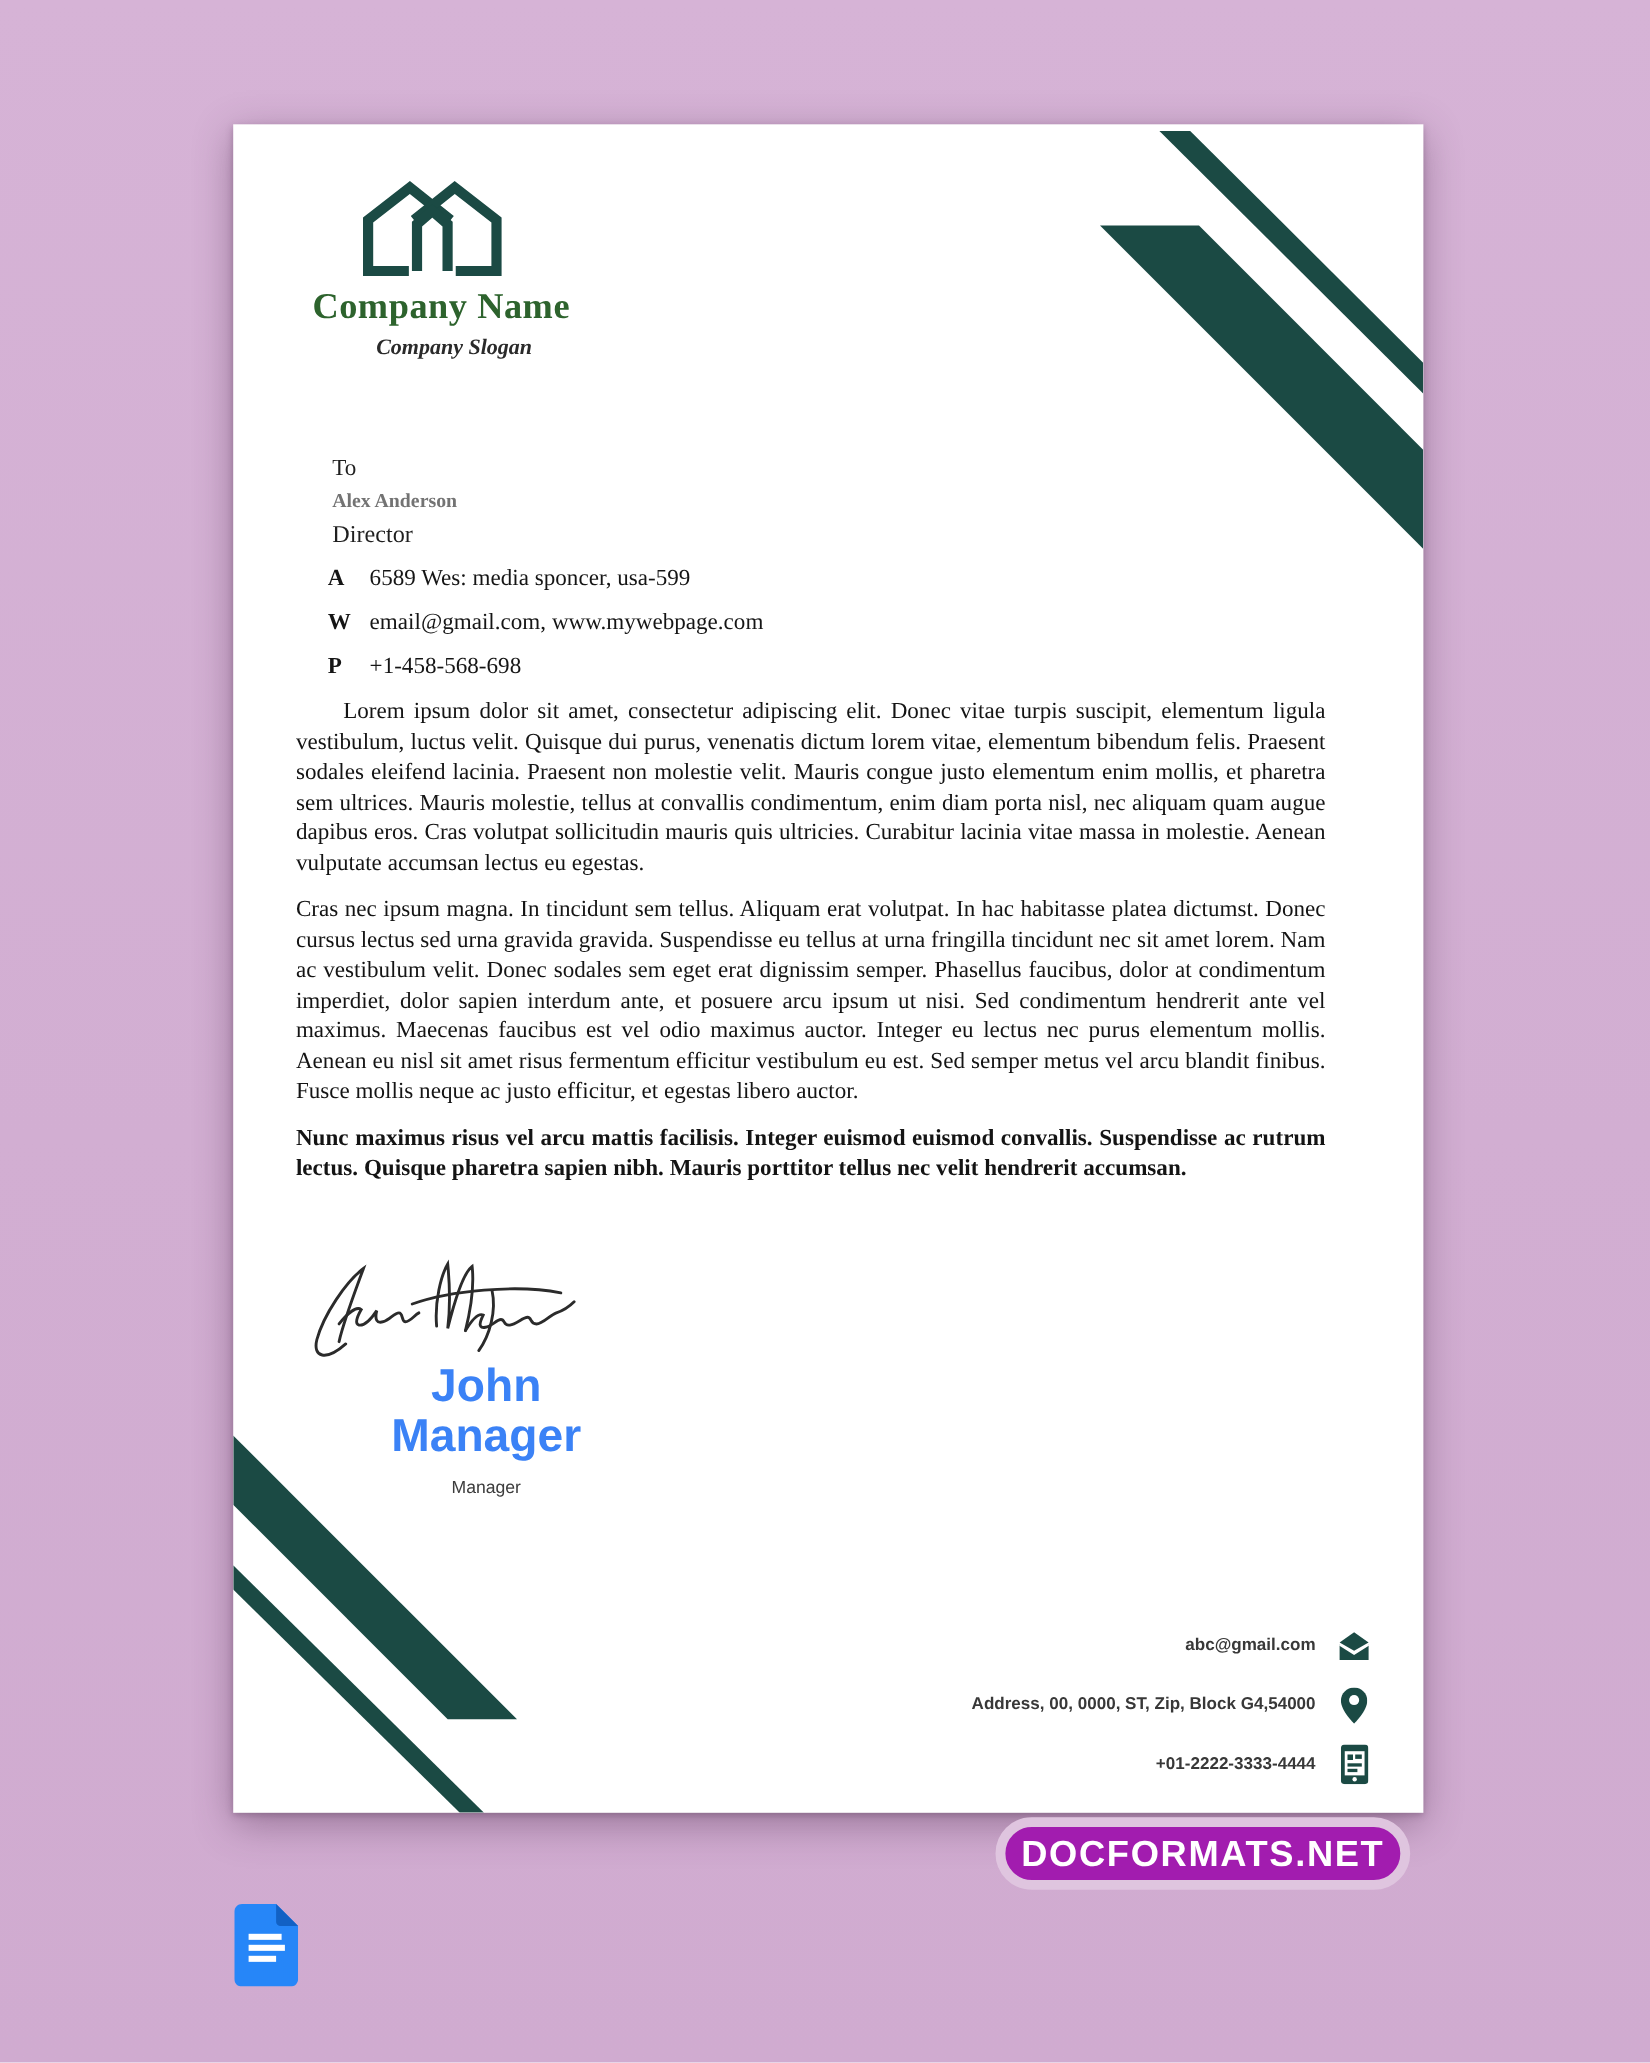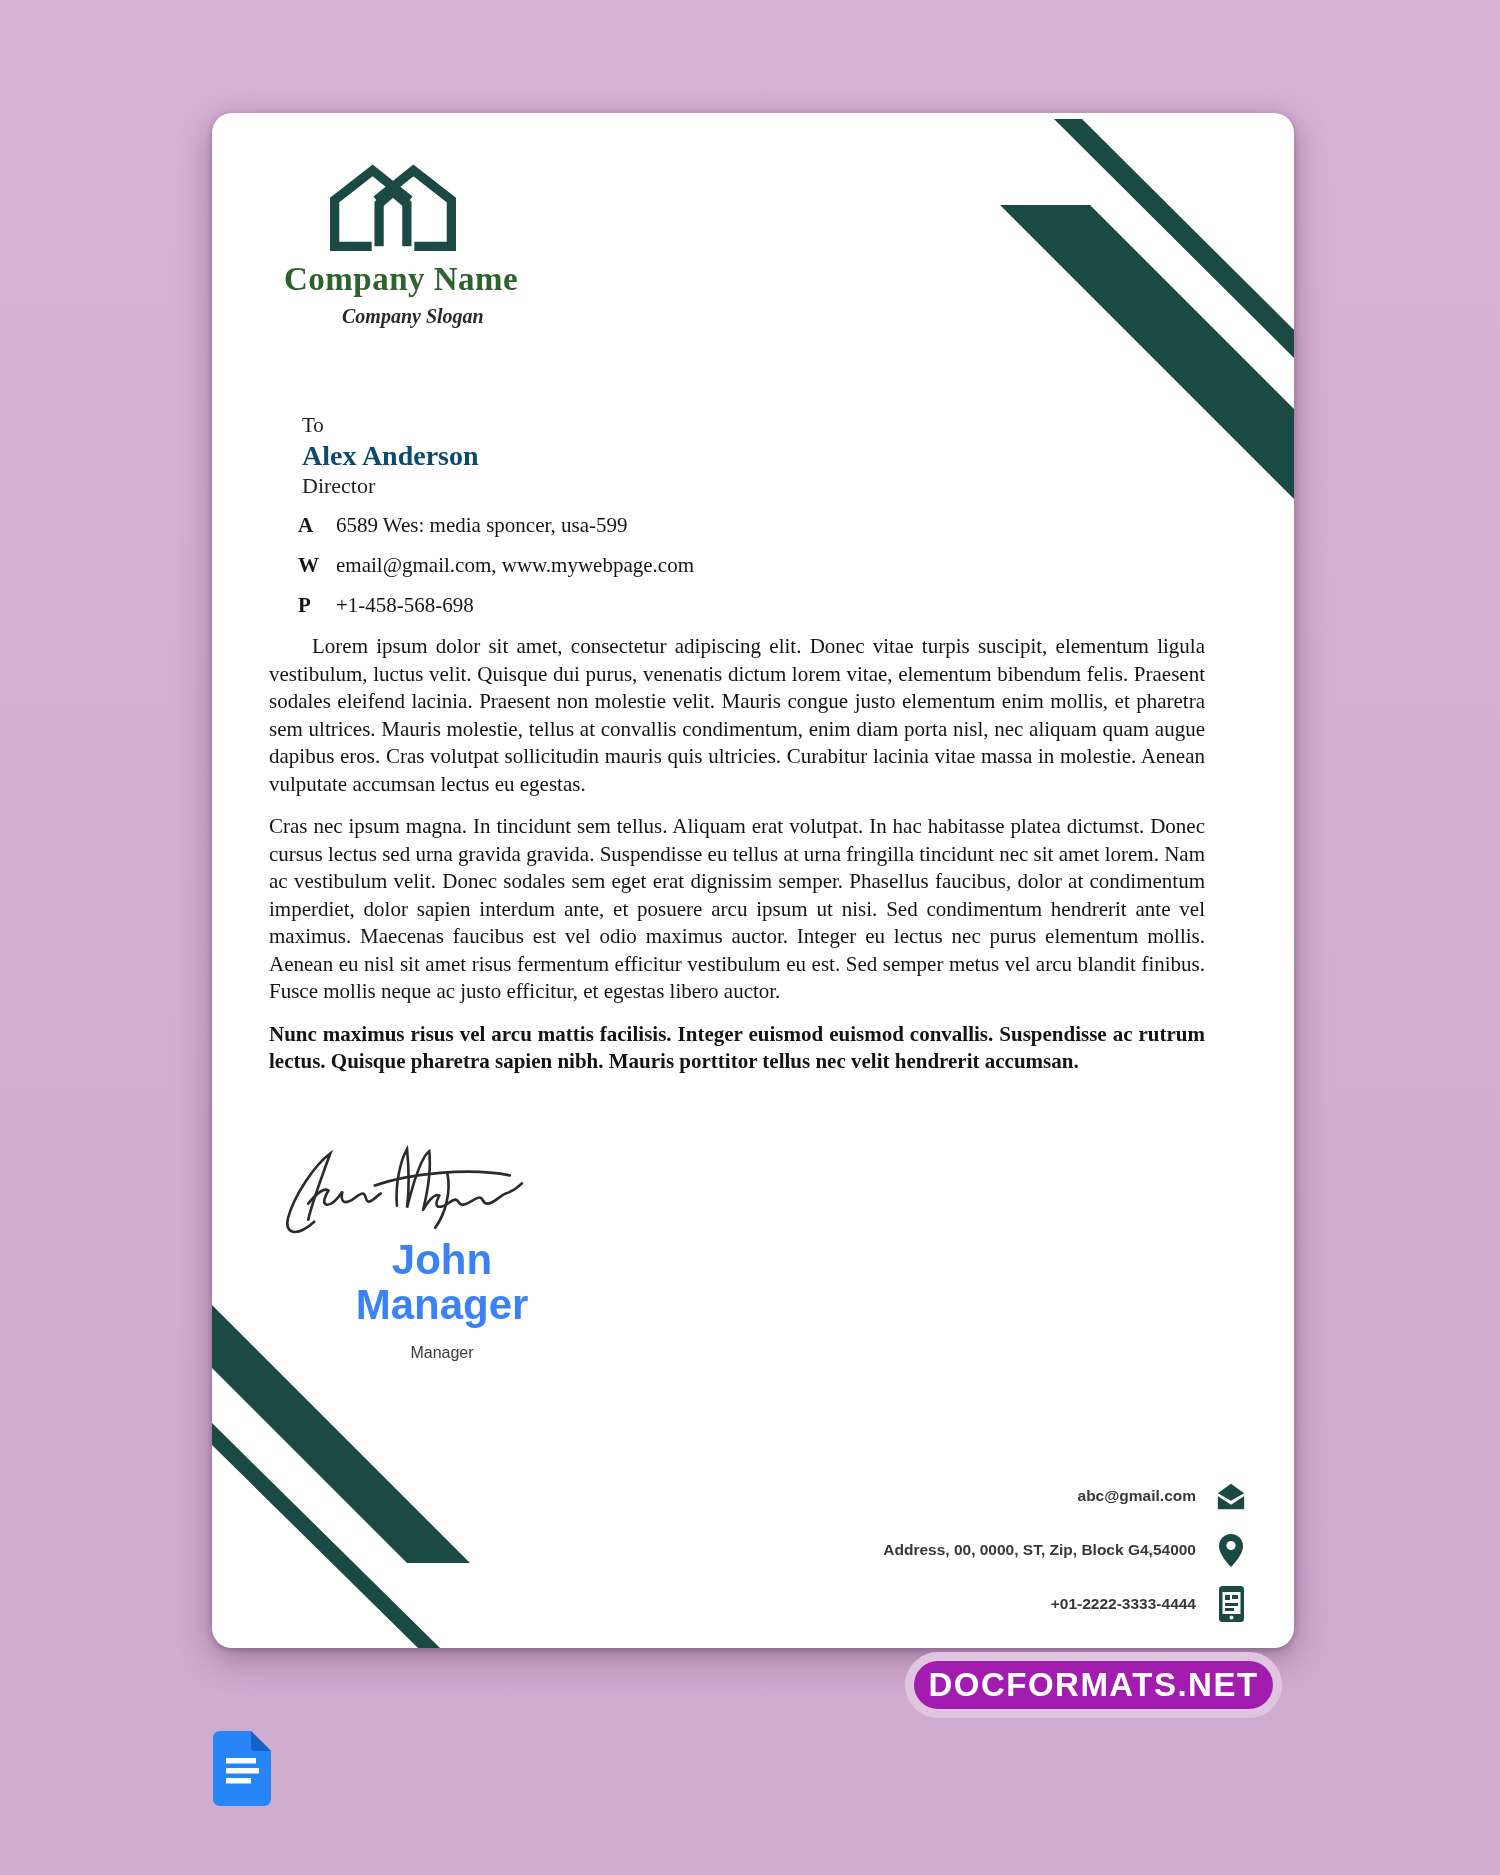--- a/index.html
+++ b/index.html
@@ -8,35 +8,34 @@
     background:linear-gradient(180deg,#d6b3d6 0%,#d2aed2 55%,#d0abd0 100%);
     position:relative;overflow:hidden;
     font-family:"Liberation Serif", serif;
   }
   
   .page{
     position:absolute;left:212px;top:113px;width:1082px;height:1535px;
     background:#ffffff;
     box-shadow:0 10px 34px rgba(84,52,84,.45), 0 2px 6px rgba(84,52,84,.35);
     overflow:hidden;
-    border-radius:20px;
   }
   .stripes{position:absolute;inset:0;pointer-events:none;}
   .logo{position:absolute;left:111px;top:50px;width:140px;height:88px;}
   .company-name{
     position:absolute;left:72px;top:148px;
     font-size:33px;font-weight:bold;color:#2d632d;letter-spacing:.5px;
   }
   .slogan{
     position:absolute;left:98px;top:192px;
     font-size:20px;font-style:italic;font-weight:600;color:#2a2a2a;margin-left:32px;
   }
   .recipient{position:absolute;left:90px;top:299px;color:#1f1f1f;}
   .recipient .to{font-size:21px;line-height:27px;}
-  .recipient .r-name{font-size:28px;line-height:33px;font-weight:bold;color:#0c4a6e;}
+  .recipient .r-name{font-size:18px;line-height:33px;font-weight:bold;color:#737373;}
   .recipient .r-title{font-size:22px;line-height:28px;}
   .contacts{position:absolute;left:86px;top:392px;}
   .contact-row{display:flex;align-items:center;height:40px;font-size:21px;color:#151515;}
   .contact-row .k{font-weight:bold;width:38px;}
   .paras{
     position:absolute;left:57px;top:520px;width:936px;
     font-size:21px;line-height:27.5px;color:#141414;text-align:justify;
   }
   .paras p{margin:0 0 15px 0;}
   .paras p.first{text-indent:43px;}

